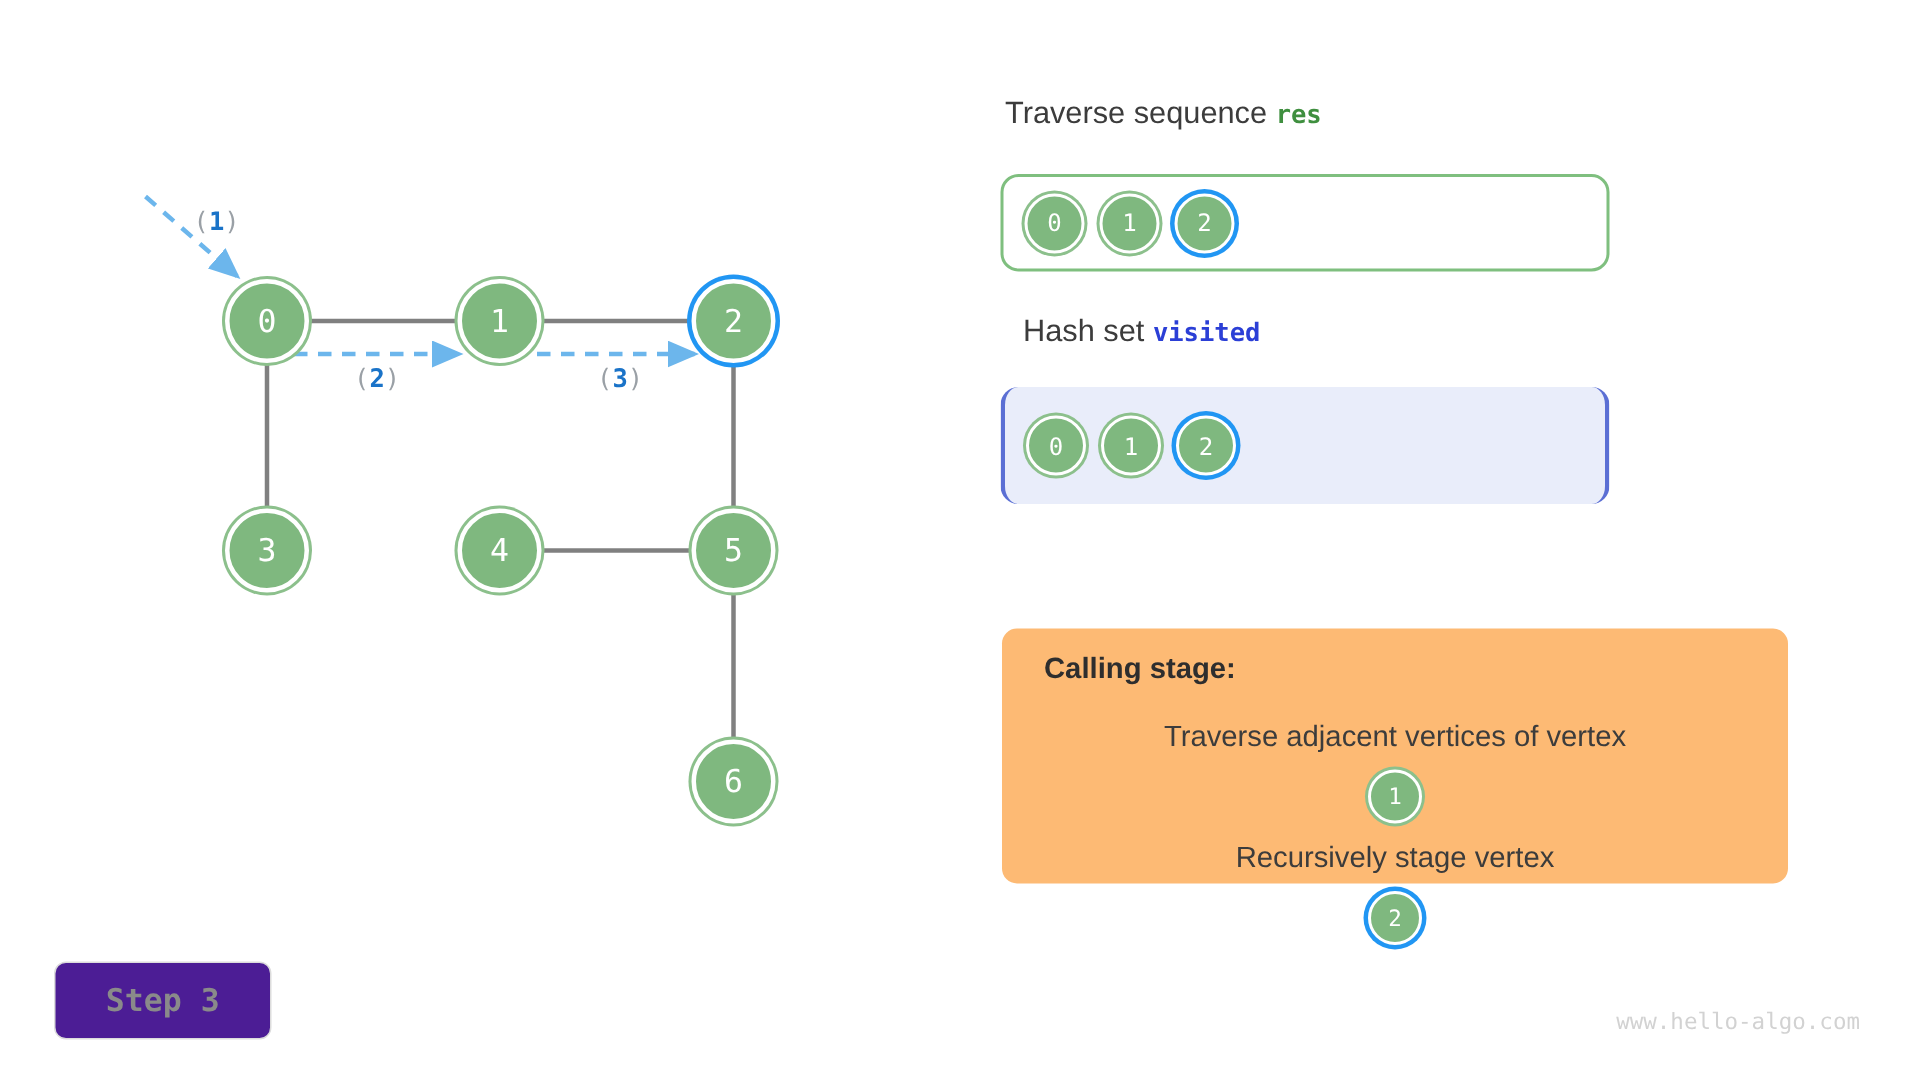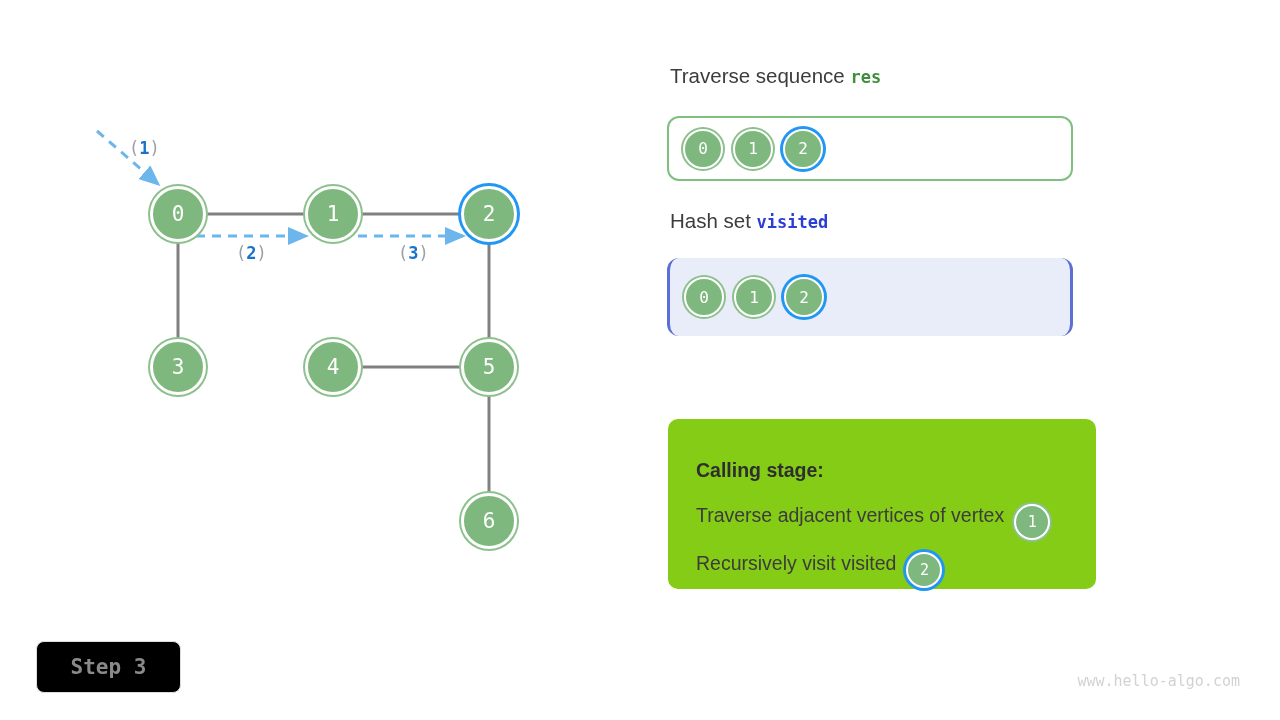--- a/index.html
+++ b/index.html
@@ -127,40 +127,42 @@
     box-sizing: border-box;
     flex: none;
   }
   .chip.highlight { box-shadow: 0 0 0 3px #2196f3; }
 
   
   #calling-stage {
     position: absolute;
     left: 2px;
     top: 419px;
-    width: 428px;
+    width: 524px;
     height: 170px;
-    background: #84cc16;
+    background: #fdba74;
     border-radius: 10px;
     box-sizing: border-box;
-    padding: 40px 28px;
+    padding: 16px 28px;
   }
   #calling-stage-heading {
     font-size: 19.5px;
     font-weight: bold;
     color: #2e2e2e;
     margin-bottom: 22px;
   }
   .stage-line {
     display: flex;
+    align-items: center;
     gap: 10px;
     font-size: 19.5px;
     color: #3c3c3c;
     margin-bottom: 12px;
     white-space: nowrap;
+    flex-direction: column;
   }
   .stage-chip {
     width: 36px;
     height: 36px;
     border-radius: 50%;
     background: #7fb87f;
     border: 2.5px solid #ffffff;
     box-shadow: 0 0 0 2px #8cc08c;
     display: flex;
     align-items: center;
@@ -175,21 +177,21 @@
 
   
   #step-badge {
     position: absolute;
     left: 36px;
     top: 641px;
     width: 145px;
     height: 52px;
     border: 1px solid #dcdcdc;
     border-radius: 8px;
-    background: #000000;
+    background: #4c1d95;
     display: flex;
     align-items: center;
     justify-content: center;
     font-family: "DejaVu Sans Mono", monospace;
     font-size: 21px;
     font-weight: bold;
     color: #8a8a8a;
     box-sizing: border-box;
   }
   #watermark {
@@ -287,21 +289,21 @@
       <span>0</span>
     </div>
     <div class="chip">
       <span>1</span>
     </div>
     <div class="chip highlight">
       <span>2</span>
     </div>
   </div>
 
-  <div class="section-title" style="left:4px;top:209px;">
+  <div class="section-title" style="left:16px;top:209px;">
     <span>Hash set </span><span class="code blue">visited</span>
   </div>
 
   <div id="visited-box" class="container-box">
     <div class="chip">
       <span>0</span>
     </div>
     <div class="chip">
       <span>1</span>
     </div>
@@ -314,21 +316,21 @@
     <div id="calling-stage-heading">Calling stage:</div>
 
     <div class="stage-line">
       <span>Traverse adjacent vertices of vertex</span>
       <span class="stage-chip">
         <span>1</span>
       </span>
     </div>
 
     <div class="stage-line">
-      <span>Recursively visit visited</span>
+      <span>Recursively stage vertex</span>
       <span class="stage-chip highlight">
         <span>2</span>
       </span>
     </div>
   </div>
 </div>
 
 <div id="step-badge">
   <span>Step 3</span>
 </div>

